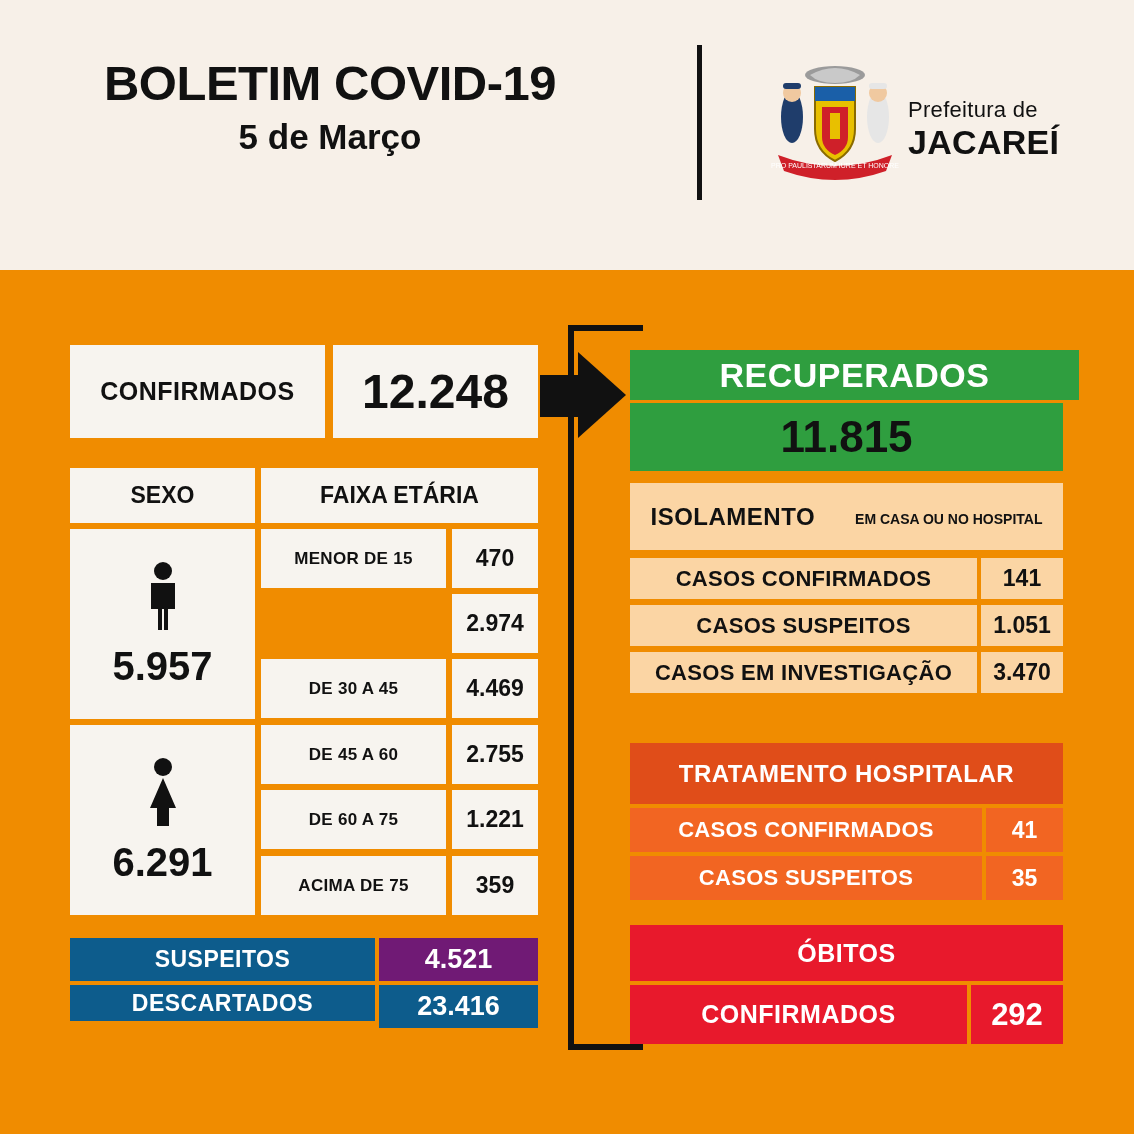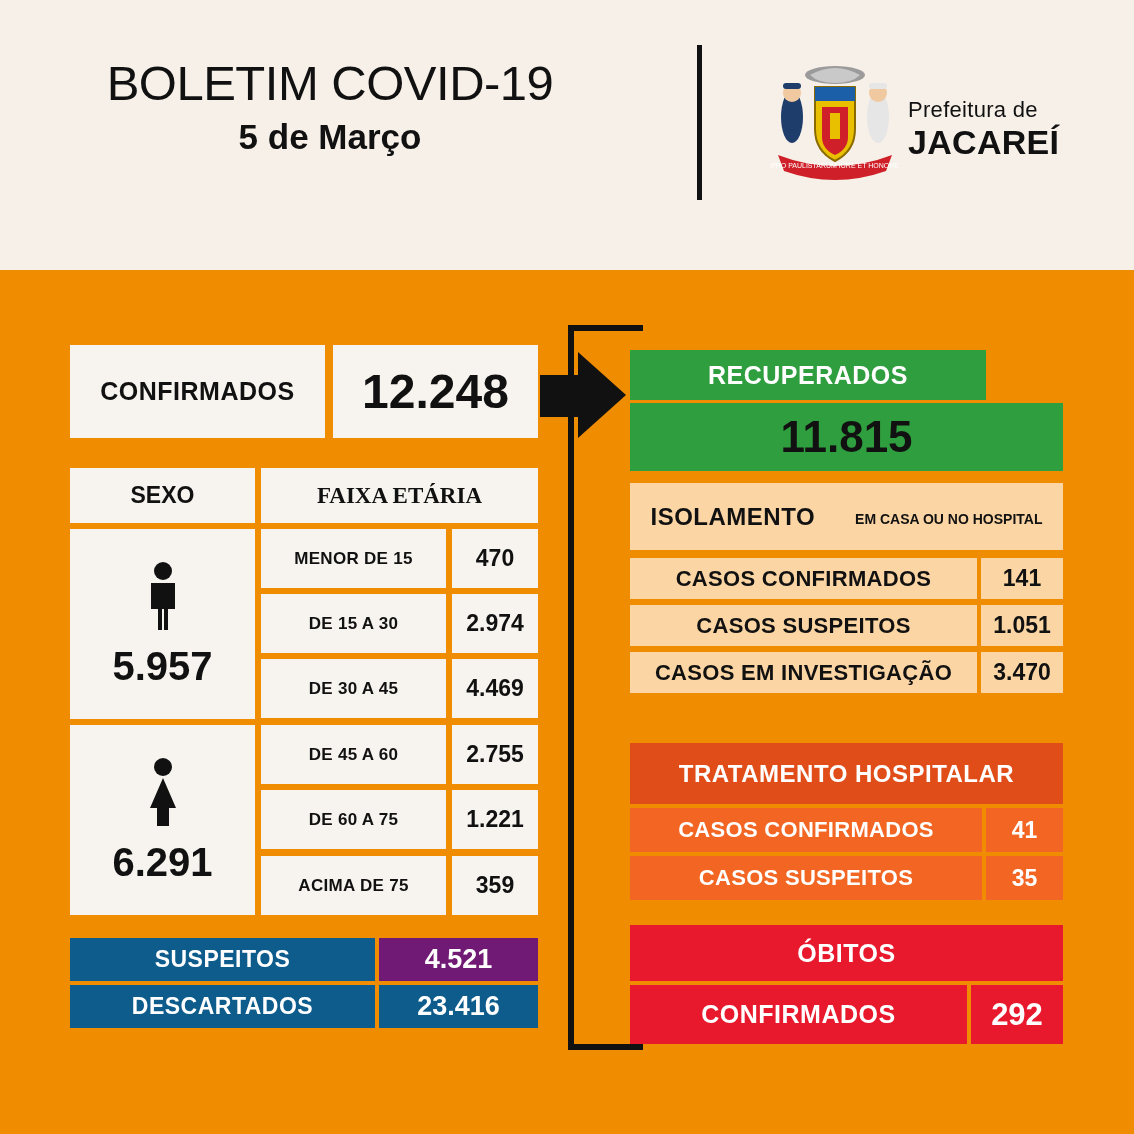--- a/index.html
+++ b/index.html
@@ -13,21 +13,21 @@
 
   
   .header{
     position:absolute;left:0;top:0;width:1134px;height:270px;
     background:#f7f0e8;
   }
   .title-block{
     position:absolute;left:0;top:58px;width:660px;text-align:center;
   }
   .title{
-    font-size:49px;font-weight:normal;color:#111;letter-spacing:-0.5px;
+    font-size:49px;font-weight:bold;color:#111;letter-spacing:-0.5px;
     line-height:1.05;
   }
   .subtitle{
     font-size:35px;font-weight:bold;color:#111;margin-top:8px;
   }
   .divider{
     position:absolute;left:697px;top:45px;width:5px;height:155px;background:#111;
   }
   .brand{
     position:absolute;left:770px;top:55px;width:320px;height:145px;
@@ -54,51 +54,51 @@
     font-weight:bold;color:#111;text-align:center;
     box-sizing:border-box;
   }
   .white{background:#f7f4ef;}
 
   
   #confirmados-label{left:70px;top:75px;width:255px;height:93px;font-size:25px;letter-spacing:.5px;}
   #confirmados-value{left:333px;top:75px;width:205px;height:93px;font-size:48px;}
 
   #sexo-header{left:70px;top:198px;width:185px;height:55px;font-size:23px;}
-  #faixa-header{left:261px;top:198px;width:277px;height:55px;font-size:23px;font-family:Liberation Serif, serif;}
+  #faixa-header{left:261px;top:198px;width:277px;height:55px;font-size:23px;}
 
   #sexo-male-box{left:70px;top:259px;width:185px;height:190px;flex-direction:column;}
   #sexo-female-box{left:70px;top:455px;width:185px;height:190px;flex-direction:column;}
   .sex-num{font-size:40px;margin-top:10px;}
 
   .age-label{font-size:17px;letter-spacing:.3px;}
   .age-value{font-size:23px;}
   .age-row-label{left:261px;width:185px;height:59px;}
   .age-row-value{left:452px;width:86px;height:59px;}
 
   #suspeitos-label{left:70px;top:668px;width:305px;height:43px;background:#0d5c8c;color:#fff;font-size:23px;letter-spacing:.5px;}
   #suspeitos-value{left:379px;top:668px;width:159px;height:43px;background:#701a75;color:#fff;font-size:27px;}
-  #descartados-label{left:70px;top:715px;width:305px;height:43px;background:#0d5c8c;color:#fff;font-size:23px;letter-spacing:.5px;text-align:center;}
+  #descartados-label{left:70px;top:715px;width:305px;height:36px;background:#0d5c8c;color:#fff;font-size:23px;letter-spacing:.5px;text-align:center;}
   #descartados-value{left:379px;top:715px;width:159px;height:43px;background:#0d5c8c;color:#fff;font-size:27px;}
 
   
   .bracket{
     position:absolute;left:568px;top:55px;width:75px;height:725px;
     border-left:6px solid #111;border-top:6px solid #111;border-bottom:6px solid #111;
     box-sizing:border-box;
   }
   .arrow-body{position:absolute;left:540px;top:105px;width:40px;height:42px;background:#111;}
   .arrow-head{
     position:absolute;left:578px;top:82px;width:0;height:0;
     border-top:43px solid transparent;border-bottom:43px solid transparent;
     border-left:48px solid #111;
   }
 
   
-  #recuperados-label{left:630px;top:80px;width:356px;height:50px;background:#2f9e3f;color:#fff;font-size:25px;letter-spacing:.5px;}
+  #recuperados-label{left:630px;top:80px;width:449px;height:50px;background:#2f9e3f;color:#fff;font-size:34px;letter-spacing:.5px;}
   #recuperados-value{left:630px;top:133px;width:433px;height:68px;background:#2f9e3f;color:#111;font-size:44px;}
 
   #isolamento-box{left:630px;top:213px;width:433px;height:67px;background:#fbd5a4;flex-direction:row;}
   #isolamento-title{font-size:24px;letter-spacing:.5px;}
   #isolamento-sub{font-size:14px;font-weight:bold;margin-top:4px;padding-left:40px;}
 
   .iso-label{background:#fbd5a4;font-size:22px;left:630px;width:347px;height:41px;letter-spacing:.3px;}
   .iso-value{background:#fbd5a4;font-size:23px;left:981px;width:82px;height:41px;}
 
   #trat-header{left:630px;top:473px;width:433px;height:61px;background:#e04d19;color:#fff;font-size:24px;letter-spacing:.5px;}
@@ -174,21 +174,20 @@
           <circle cx="22" cy="11" r="9" fill="#111"></circle>
           <path d="M22 22 l13 30 h-7 v18 h-12 v-18 h-7z" fill="#111"></path>
         </svg>
       </span>
       <span class="sex-num">6.291</span>
     </div>
 
     <div class="cell white age-row-label age-label" style="top:259px">MENOR DE 15</div>
     <div class="cell white age-row-value age-value" style="top:259px">470</div>
 
-    <div class="cell white age-row-label age-label" style="top:324px">DE 15 A 30</div>
     <div class="cell white age-row-value age-value" style="top:324px">2.974</div>
 
     <div class="cell white age-row-label age-label" style="top:389px">DE 30 A 45</div>
     <div class="cell white age-row-value age-value" style="top:389px">4.469</div>
 
     <div class="cell white age-row-label age-label" style="top:455px">DE 45 A 60</div>
     <div class="cell white age-row-value age-value" style="top:455px">2.755</div>
 
     <div class="cell white age-row-label age-label" style="top:520px">DE 60 A 75</div>
     <div class="cell white age-row-value age-value" style="top:520px">1.221</div>

